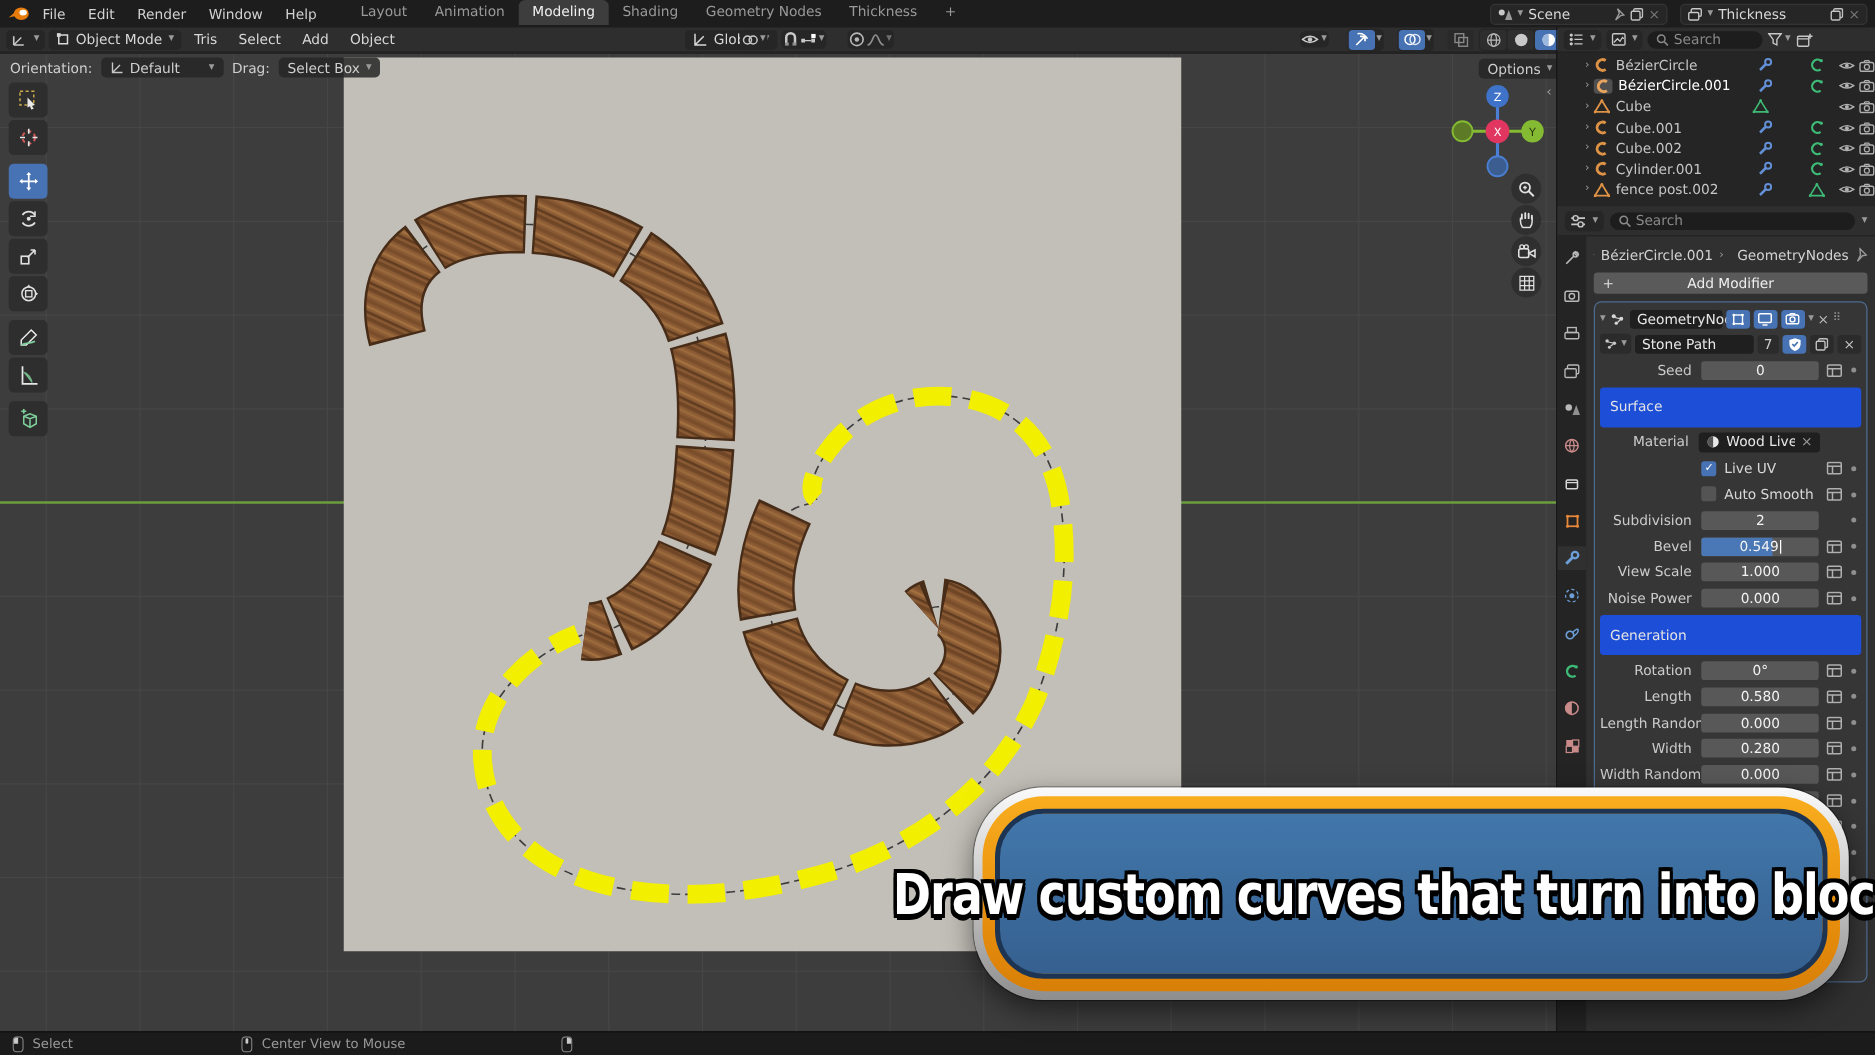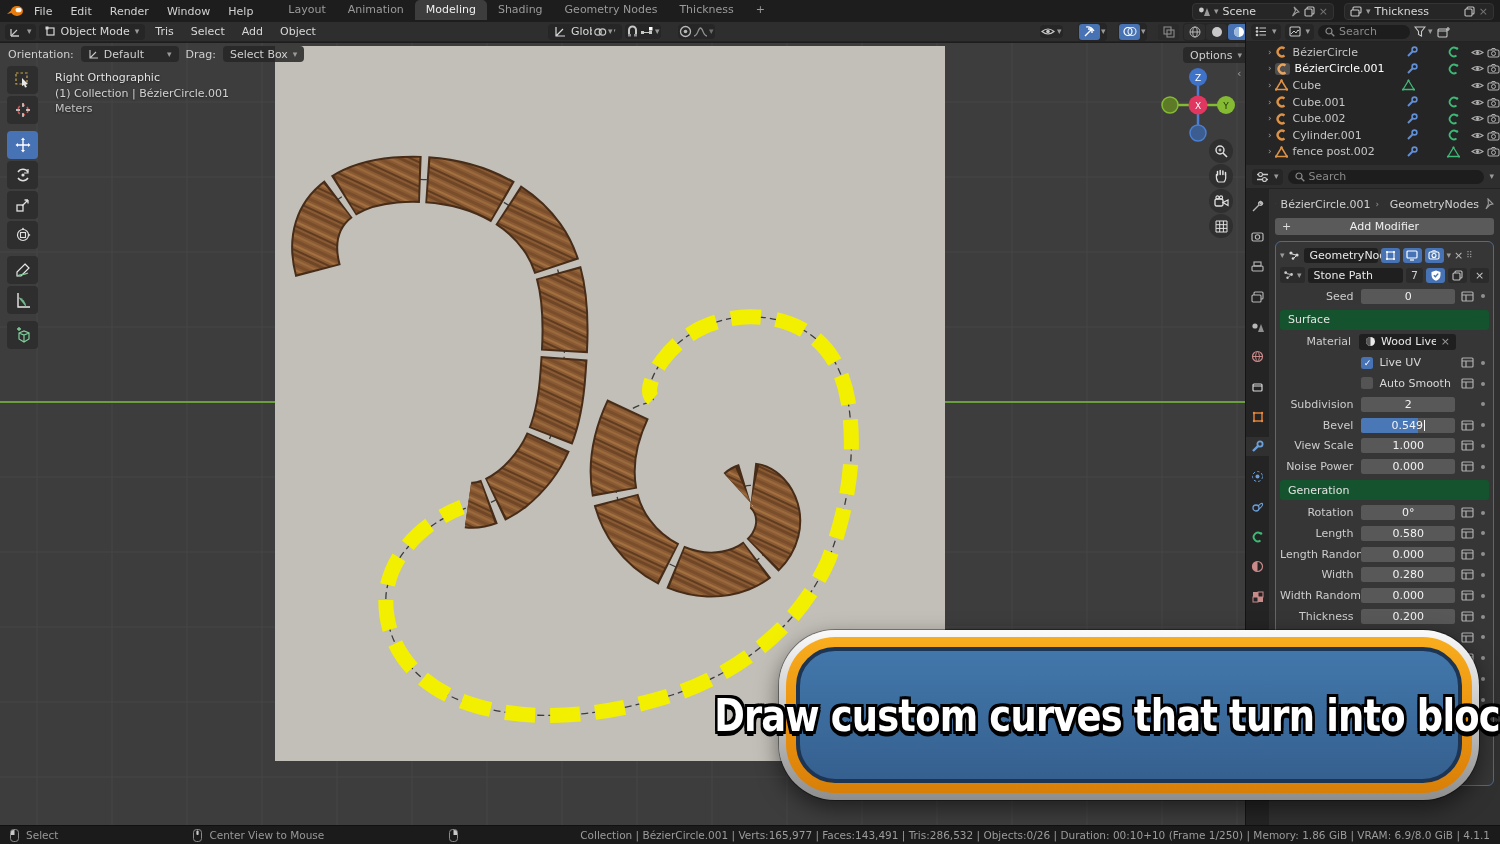--- a/index.html
+++ b/index.html
@@ -83,21 +83,21 @@
   .mod-row { display:flex; align-items:center; height:20.8px; }
   .mod-row .lbl { width:84px; text-align:right; padding-right:8px; color:#cccccc; white-space:nowrap; overflow:hidden; }
   .field { width:97px; height:15px; background:#585858; border-radius:2.5px; position:relative;
     display:flex; align-items:center; justify-content:center; color:#f2f2f2; overflow:hidden; }
   .field .fillbar { position:absolute; left:0; top:0; bottom:0; width:60%; background:#4a77b5; }
   .field .v { position:relative; }
   .cursorline { display:inline-block; width:1px; height:11px; background:#fff; vertical-align:middle; margin-left:1px; }
   .attr-slot { width:20px; display:flex; justify-content:center; margin-left:3px; }
   .dot-slot { width:12px; display:flex; justify-content:center; }
   .dot { width:4px; height:4px; border-radius:50%; background:#8f8f8f; }
-  .subhead { height:20px; background:#14532d; border-radius:3px; margin:3px 0 2px;
+  .subhead { height:32px; background:#1d4ed8; border-radius:3px; margin:3px 0 2px;
     display:flex; align-items:center; padding-left:8px; color:#e3e3e3; width:188px; }
   .dark-field { background:#1f1f1f; border-radius:3px; height:16px; display:flex; align-items:center; gap:5px; padding:0 6px; color:#e8e8e8; }
   .checkbox { width:12px; height:12px; border-radius:2.5px; background:#545454; }
   .checkbox.on { background:#4772b3; color:#fff; font-size:9px; display:flex; align-items:center; justify-content:center; }
 
   
   .statusbar { position:absolute; left:0; bottom:0; width:1500px; height:19px; background:#1b1b1b;
     border-top:1px solid #111; display:flex; align-items:center; padding:0 10px; gap:7px; color:#989898; font-size:10.5px; }
   .sb-right { margin-left:auto; color:#9b9b9b; white-space:nowrap; }
 
@@ -329,25 +329,20 @@
       <span>Select Box</span>
       <span class="chev">▾</span>
     </span>
   </div>
 
   <span class="overlay-pill abs" style="left:1183px; top:4px;">
     <span>Options</span>
     <span class="chev">▾</span>
   </span>
 
-  <div class="vp-overlay-text">
-    <div>Right Orthographic</div>
-    <div class="l2">(1) Collection | BézierCircle.001</div>
-    <div class="l3">Meters</div>
-  </div>
 
   <div class="toolbar">
     <div class="tool">
       <svg width="16" height="16" viewBox="0 0 16 16">
           <rect x="1" y="1" width="11" height="11" fill="none" stroke="#c8a84b" stroke-width="1.2" stroke-dasharray="2.5 2"></rect>
           <path d="M7 6 L13 12 L10.5 12.5 L12 15 L10 15.5 L9 13 L7 14 Z" fill="#e8e8e8"></path>
         </svg>
     </div>
     <div class="tool">
       <svg width="16" height="16" viewBox="0 0 16 16">
@@ -1184,21 +1179,20 @@
   <span>Select</span>
   <svg style="margin-left:128px" width="9" height="13" viewBox="0 0 9 13">
     <rect x="0.5" y="0.5" width="8" height="12" rx="3" fill="none" stroke="#8a8a8a"></rect>
     <rect x="3.4" y="1.5" width="2.2" height="4.5" rx="1" fill="#c9c9c9"></rect>
     </svg>
   <span>Center View to Mouse</span>
   <svg style="margin-left:118px" width="9" height="13" viewBox="0 0 9 13">
     <rect x="0.5" y="0.5" width="8" height="12" rx="3" fill="none" stroke="#8a8a8a"></rect>
     <path d="M8 3 Q8 1 5 1 L4.5 1 V6 H8 Z" fill="#c9c9c9"></path>
     </svg>
-  <span class="sb-right">Collection | BézierCircle.001 | Verts:165,977 | Faces:143,491 | Tris:286,532 | Objects:0/26 | Duration: 00:10+10 (Frame 1/250) | Memory: 1.86 GiB | VRAM: 6.9/8.0 GiB | 4.1.1</span>
 </div>
 
 <div class="banner">
   <div class="orange"></div>
   <div class="blue">
     <span class="txt">Draw custom curves that turn into blocks</span>
   </div>
 </div>
 
 </body></html>

